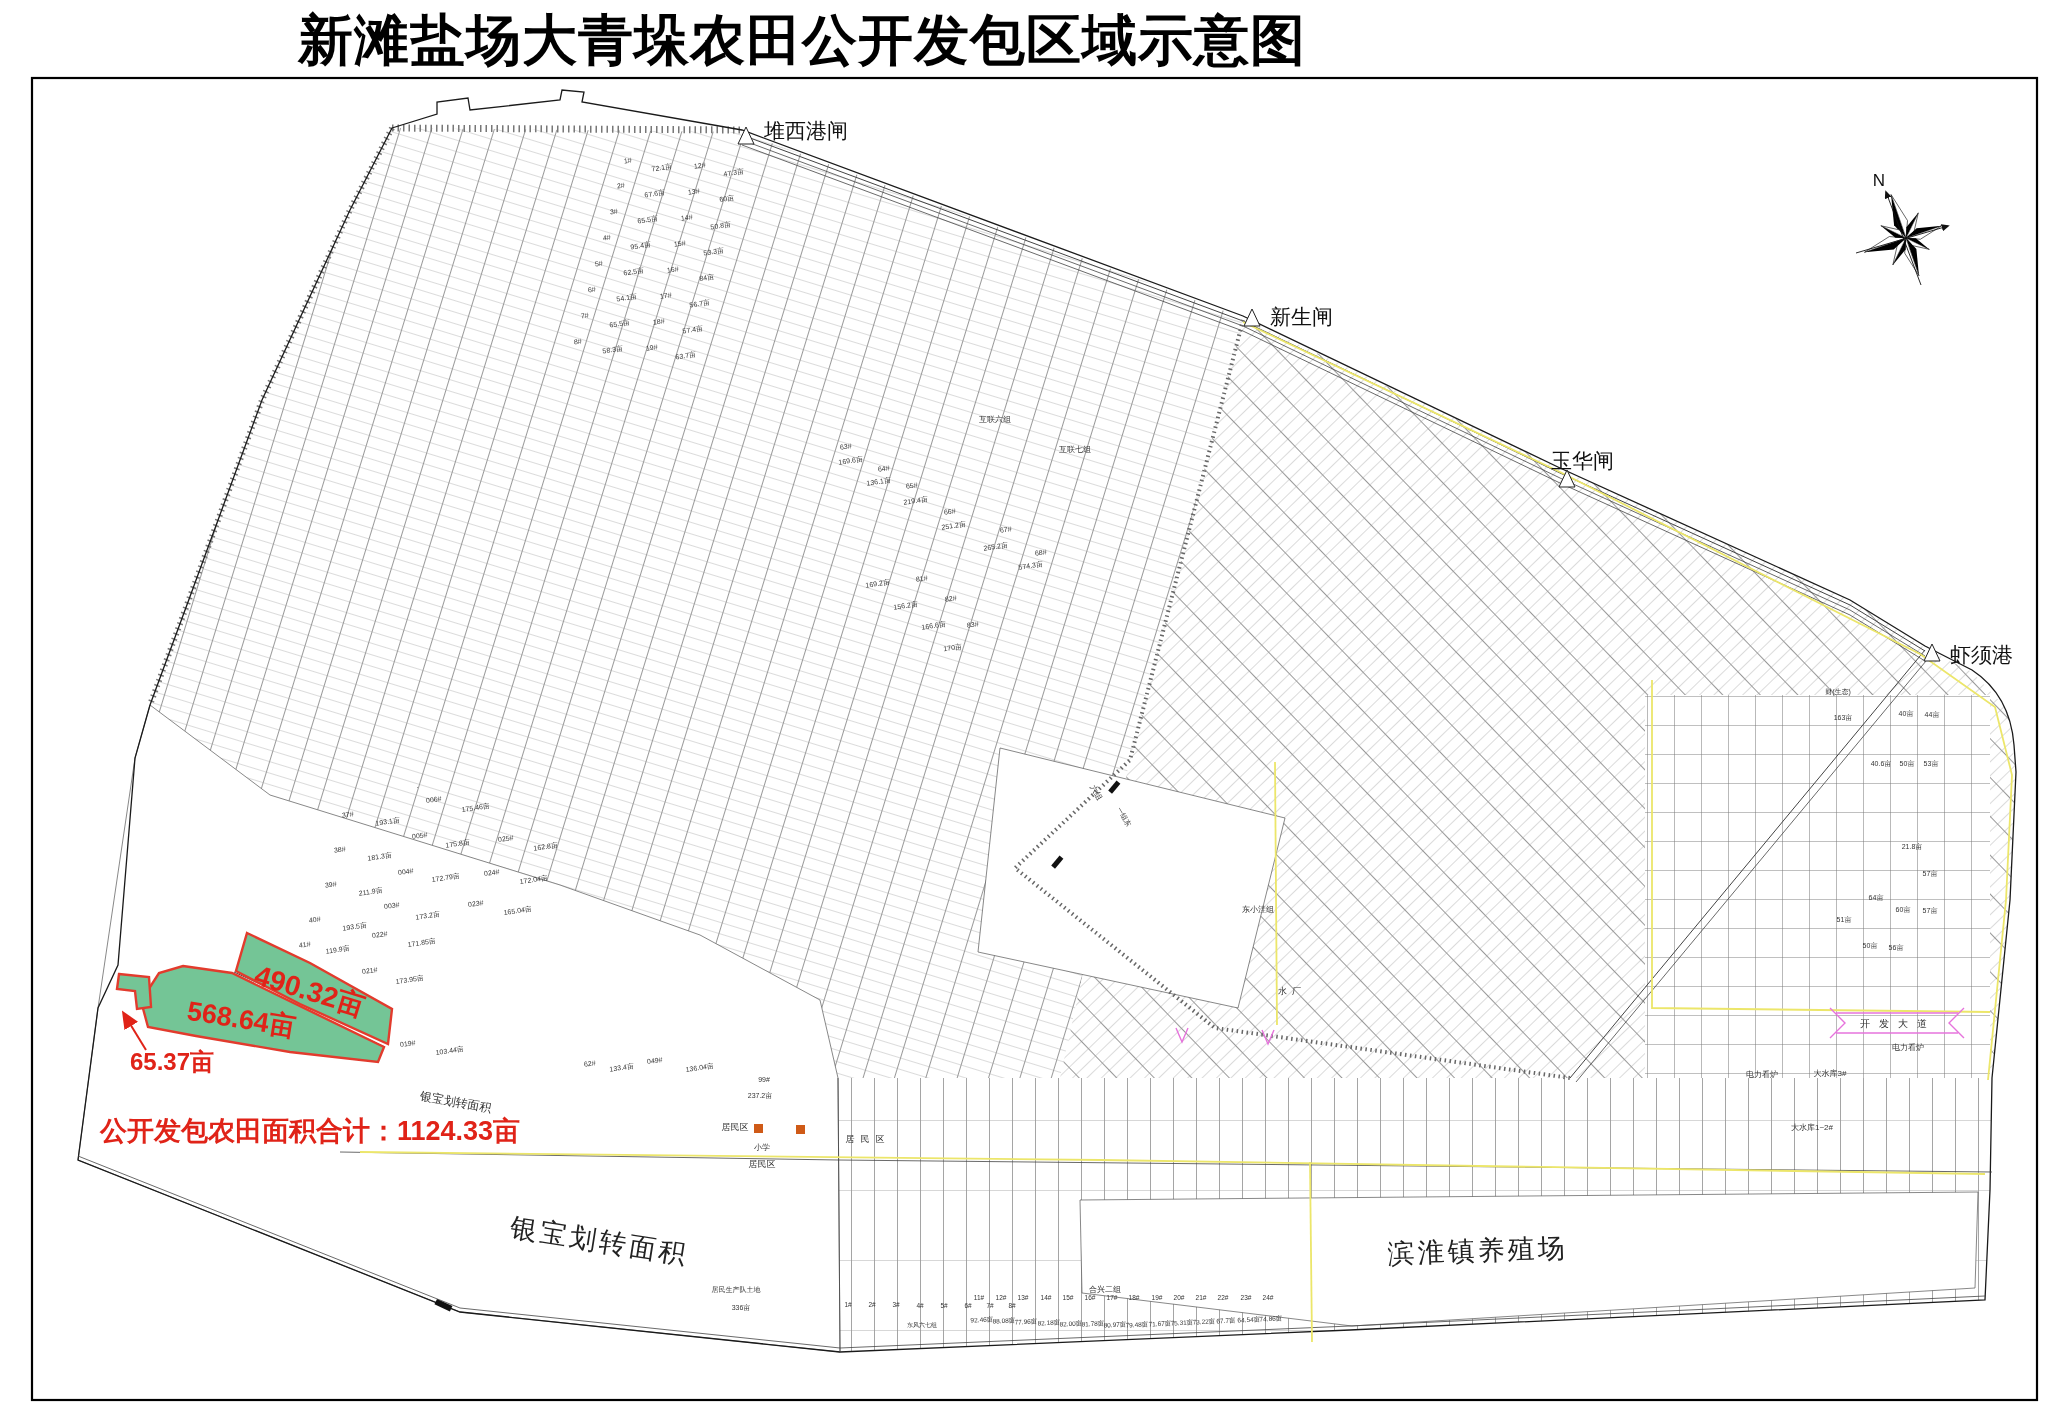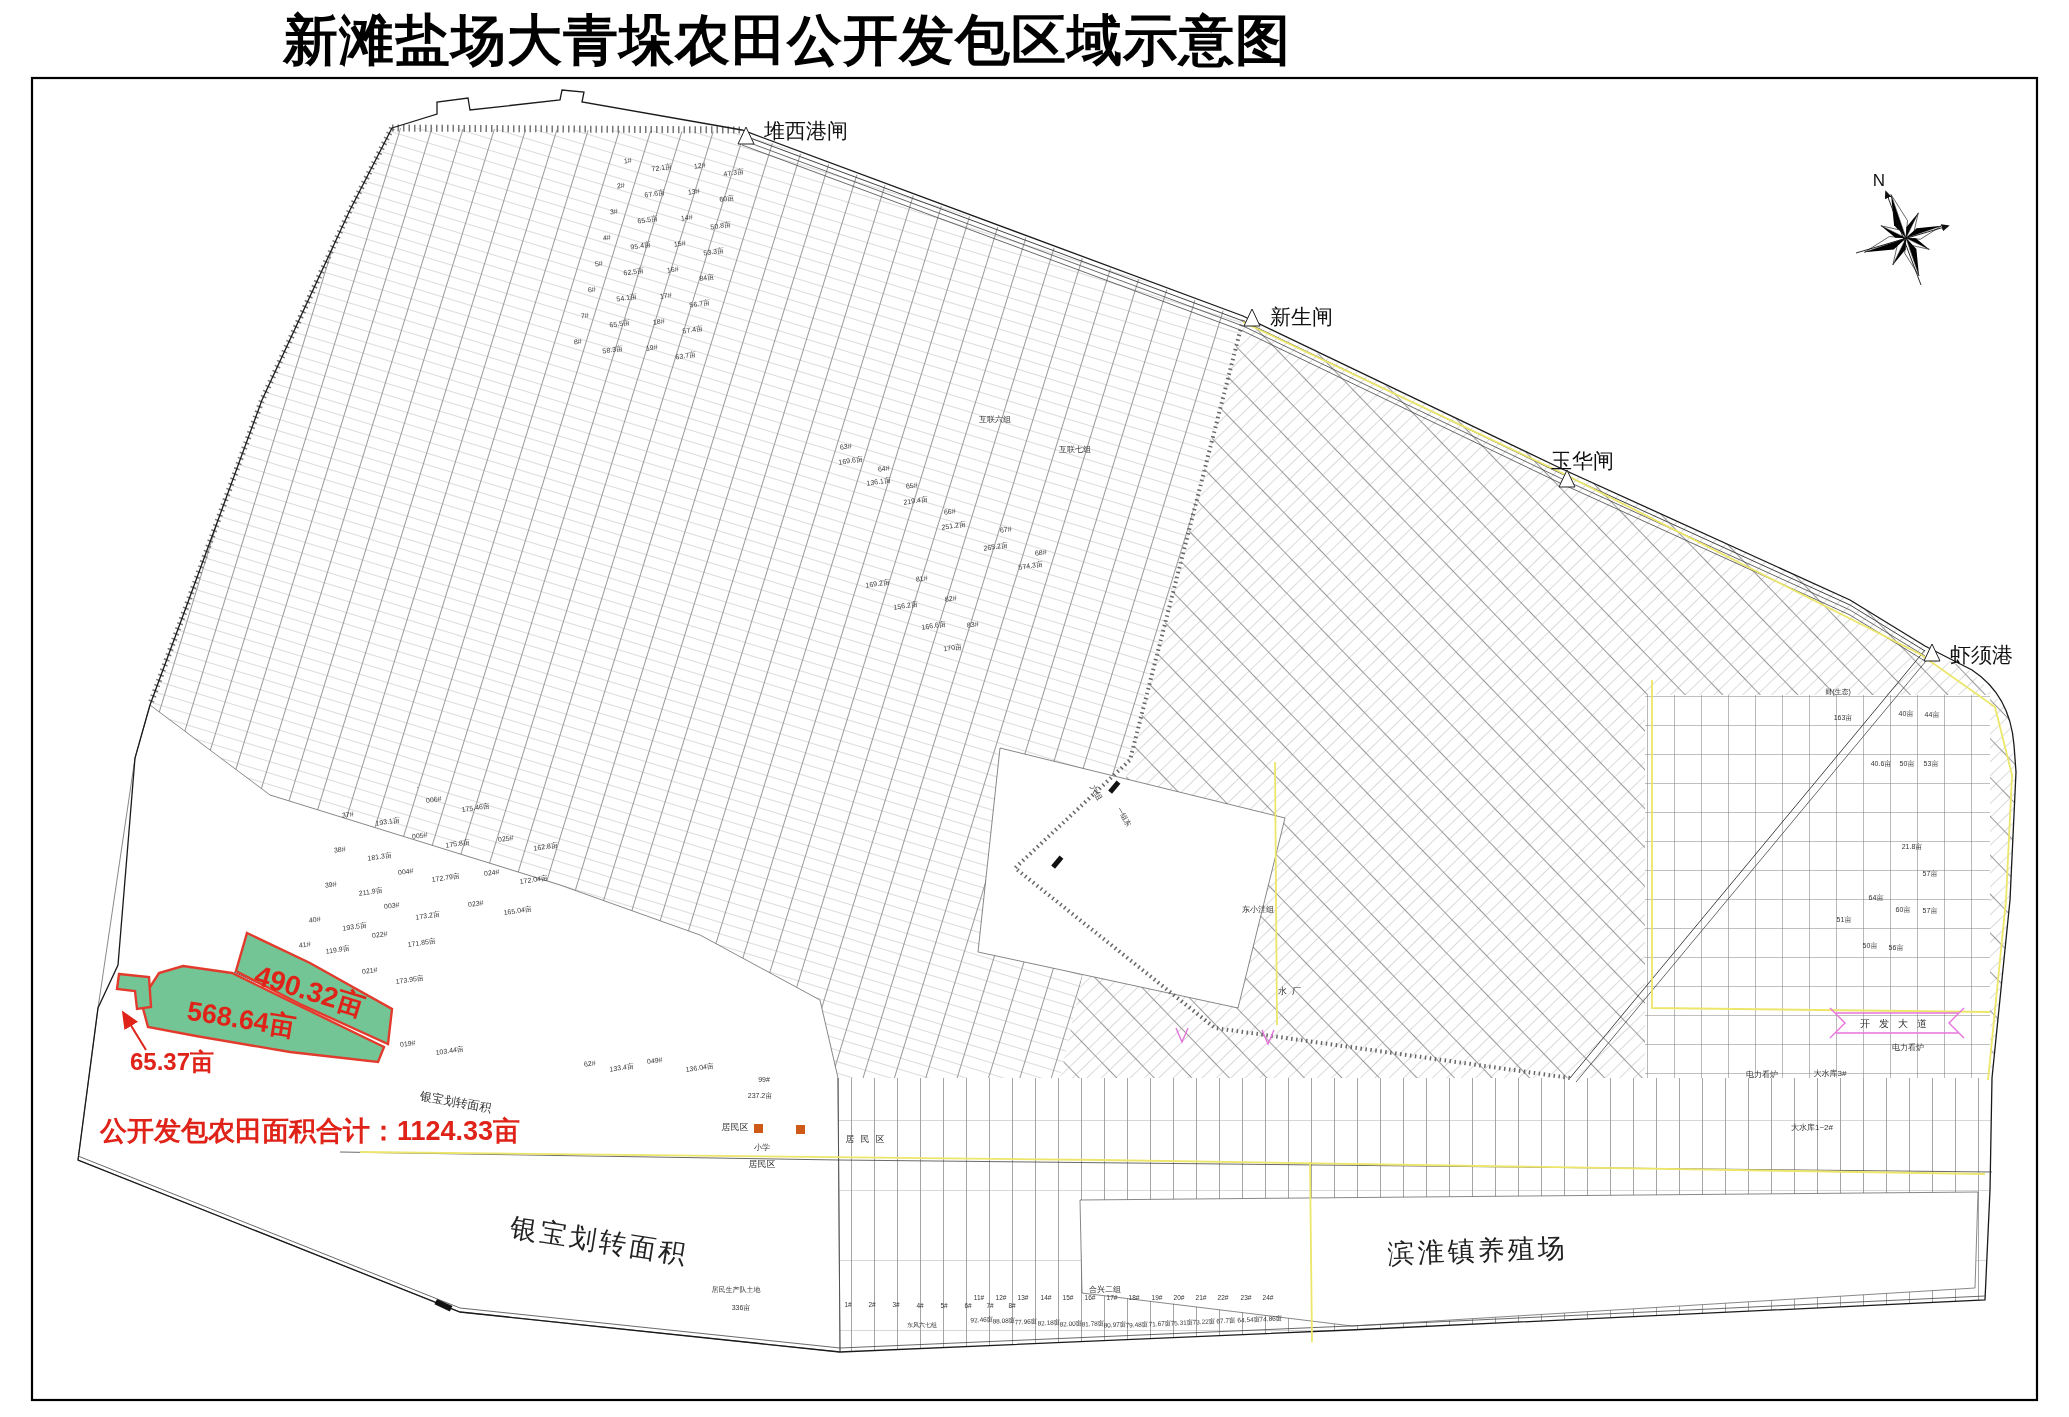--- a/index.html
+++ b/index.html
@@ -1,18 +1,18 @@
 <!DOCTYPE html>
 <html><head>
 <meta charset="utf-8">
 <style>
   html,body{margin:0;padding:0;background:#fff;}
   .page{position:relative;width:2069px;height:1417px;background:#fff;overflow:hidden;
         font-family:"Liberation Sans","DejaVu Sans",sans-serif;}
-  .title{position:absolute;left:283px;top:4px;font-size:55px;font-weight:bold;color:#000;
+  .title{position:absolute;left:298px;top:4px;font-size:55px;font-weight:bold;color:#000;
          letter-spacing:1px;white-space:nowrap;}
   svg{position:absolute;left:0;top:0;}
   text{font-family:"Liberation Sans","DejaVu Sans",sans-serif;}
 </style>
 </head>
 <body>
 
 <div class="page">
   <div class="title">新滩盐场大青垛农田公开发包区域示意图</div>
 

